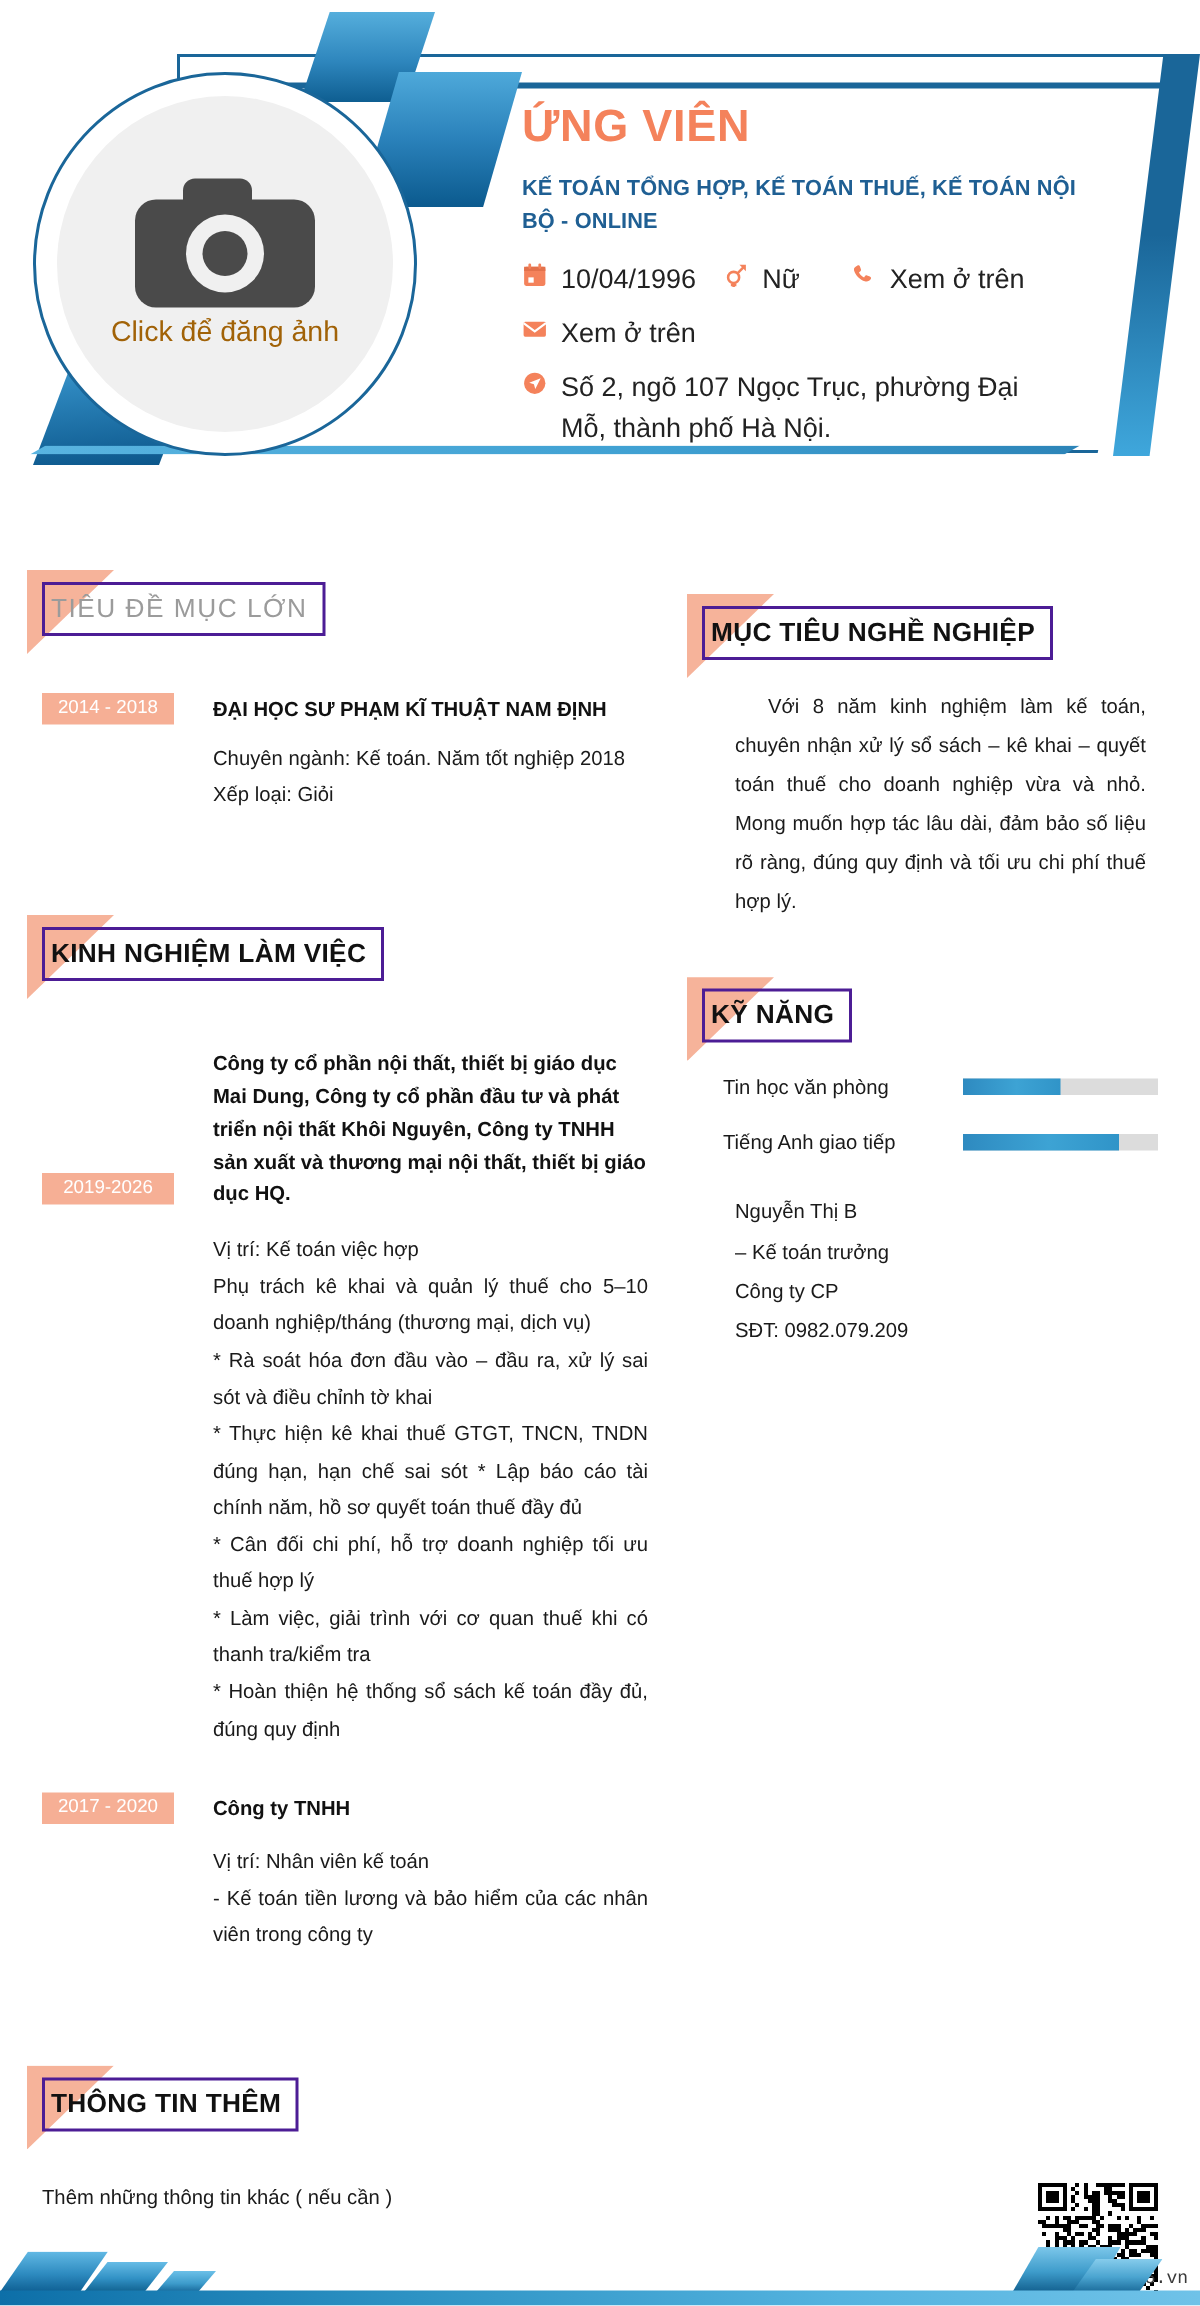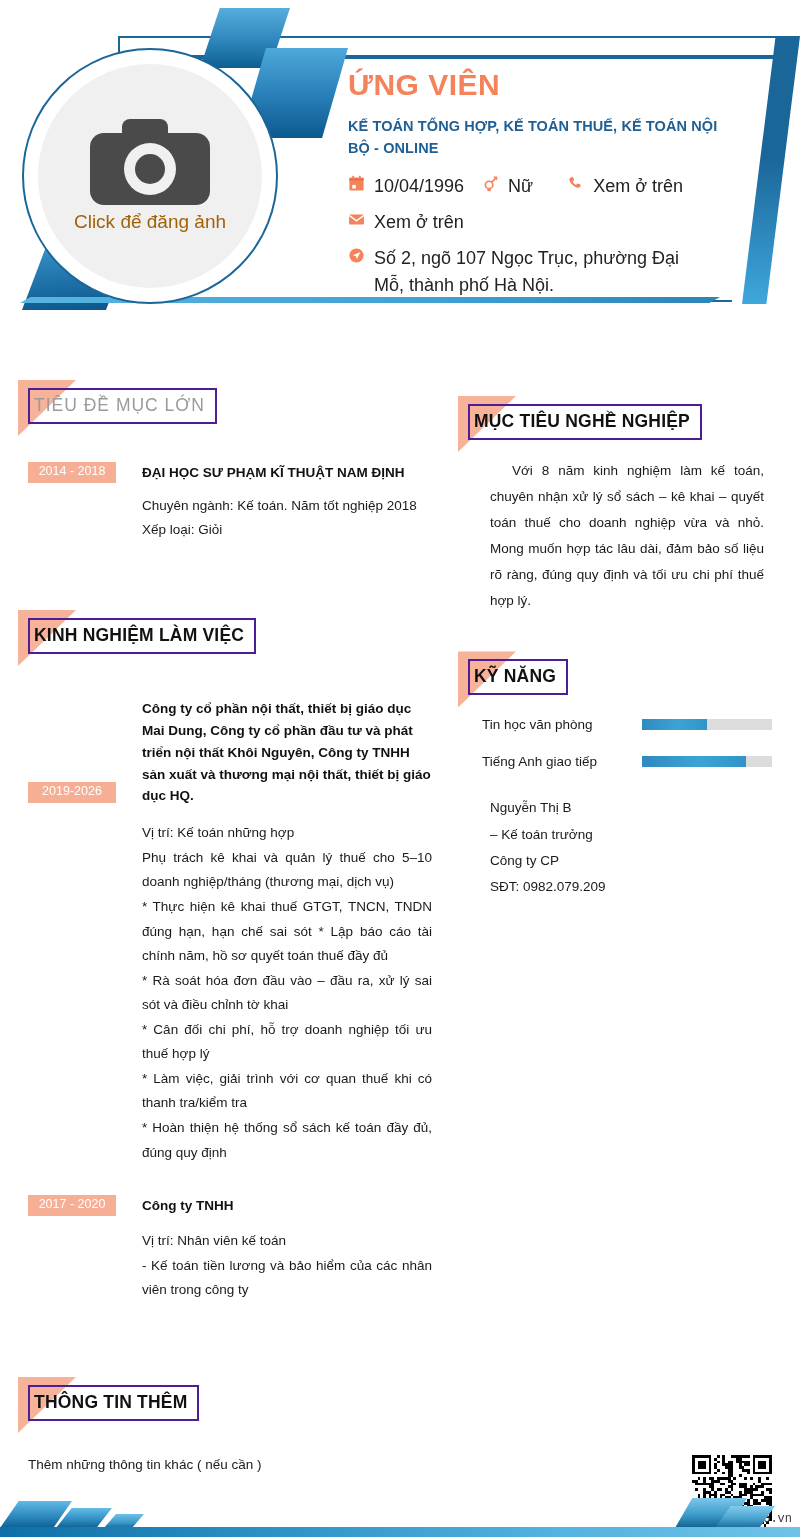--- a/index.html
+++ b/index.html
@@ -339,24 +339,24 @@
         <span class="sec-box">KINH NGHIỆM LÀM VIỆC</span>
       </div>
     </div>
 
     <div style="height:26px"></div>
 
     <div class="entry">
       <div class="chip" style="top:84px">2019-2026</div>
       <div class="ebody">
         <div class="etitle">Công ty cổ phần nội thất, thiết bị giáo dục Mai Dung, Công ty cổ phần đầu tư và phát triển nội thất Khôi Nguyên, Công ty TNHH sản xuất và thương mại nội thất, thiết bị giáo dục HQ.</div>
-        <div class="etext left">Vị trí: Kế toán những hợp</div>
+        <div class="etext left">Vị trí: Kế toán việc hợp</div>
         <div class="etext">Phụ trách kê khai và quản lý thuế cho 5–10 doanh nghiệp/tháng (thương mại, dịch vụ)</div>
+        <div class="etext">* Rà soát hóa đơn đầu vào – đầu ra, xử lý sai sót và điều chỉnh tờ khai</div>
         <div class="etext">* Thực hiện kê khai thuế GTGT, TNCN, TNDN đúng hạn, hạn chế sai sót * Lập báo cáo tài chính năm, hồ sơ quyết toán thuế đầy đủ</div>
-        <div class="etext">* Rà soát hóa đơn đầu vào – đầu ra, xử lý sai sót và điều chỉnh tờ khai</div>
         <div class="etext">* Cân đối chi phí, hỗ trợ doanh nghiệp tối ưu thuế hợp lý</div>
         <div class="etext">* Làm việc, giải trình với cơ quan thuế khi có thanh tra/kiểm tra</div>
         <div class="etext">* Hoàn thiện hệ thống sổ sách kế toán đầy đủ, đúng quy định</div>
       </div>
     </div>
 
     <div style="height:24px"></div>
 
     <div class="entry">
       <div class="chip" style="top:0px">2017 - 2020</div>

